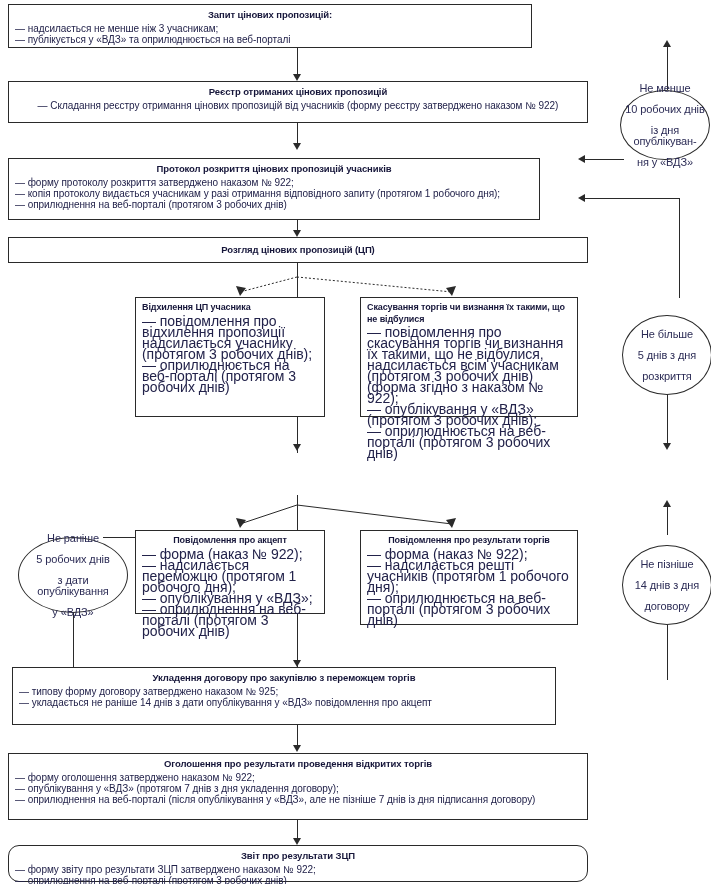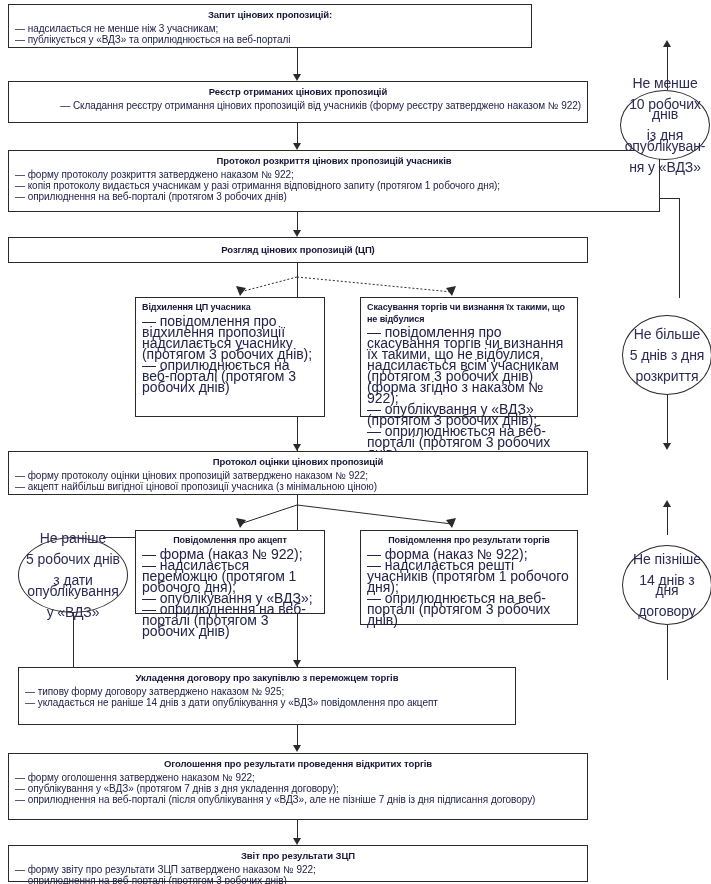--- a/index.html
+++ b/index.html
@@ -73,21 +73,21 @@
     border-radius: 50%;
     background: #ffffff;
     display: flex;
     align-items: center;
     justify-content: center;
     z-index: 6;
   }
   .ellipse span {
     display: block;
     text-align: center;
-    font-size: 14px;
+    font-size: 11px;
     line-height: 10.5px;
     color: #2b2b55;
     padding: 0 2px;
     letter-spacing: -0.1px;
   }
 
   
   .ln {
     position: absolute;
     background: #2a2a2a;
@@ -190,25 +190,25 @@
     <span class="title">Запит цінових пропозицій:</span>
     <ul>
       <li>надсилається не менше ніж 3 учасникам;</li>
       <li>публікується у «ВДЗ» та оприлюднюється на веб-порталі</li>
     </ul>
   </div>
 
   <div class="node" style="left:8px; top:81px; width:580px; height:42px;">
     <span class="title">Реєстр отриманих цінових пропозицій</span>
     <ul>
-      <li style="text-align:right; "><span>Складання реєстру отримання цінових пропозицій від учасників (форму реєстру затверджено наказом № 922)</span></li>
-    </ul>
-  </div>
-
-  <div class="node" style="left:8px; top:150px; width:652px; height:62px;">
+      <li style="text-align:center; "><span>Складання реєстру отримання цінових пропозицій від учасників (форму реєстру затверджено наказом № 922)</span></li>
+    </ul>
+  </div>
+
+  <div class="node" style="left:8px; top:158px; width:532px; height:62px;">
     <span class="title">Протокол розкриття цінових пропозицій учасників</span>
     <ul>
       <li>форму протоколу розкриття затверджено наказом № 922;</li>
       <li>копія протоколу видається учасникам у разі отримання відповідного запиту (протягом 1 робочого дня);</li>
       <li>оприлюднення на веб-порталі (протягом 3 робочих днів)</li>
     </ul>
   </div>
 
   <div class="node" style="left:8px; top:237px; width:580px; height:26px; display:flex; align-items:center; justify-content:center;">
     <span class="title" style="margin:0;">Розгляд цінових пропозицій (ЦП)</span>
@@ -224,65 +224,58 @@
 
   <div class="node narrow" style="left:360px; top:297px; width:218px; height:120px;">
     <span class="title left">Скасування торгів чи визнання їх такими, що не відбулися</span>
     <ul>
       <li>повідомлення про скасування торгів чи визнання їх такими, що не відбулися, надсилається всім учасникам (протягом 3 робочих днів) (форма згідно з наказом № 922);</li>
       <li>опублікування у «ВДЗ» (протягом 3 робочих днів);</li>
       <li>оприлюднюється на веб-порталі (протягом 3 робочих днів)</li>
     </ul>
   </div>
 
-  <div class="node" style="left:8px; top:451px; width:580px; height:44px;">
-    <span class="title">Протокол оцінки цінових пропозицій</span>
-    <ul>
-      <li>форму протоколу оцінки цінових пропозицій затверджено наказом № 922;</li>
-      <li>акцепт найбільш вигідної цінової пропозиції учасника (з мінімальною ціною)</li>
-    </ul>
-  </div>
 
   <div class="node narrow" style="left:135px; top:530px; width:190px; height:84px;">
     <span class="title">Повідомлення про акцепт</span>
     <ul>
       <li>форма (наказ № 922);</li>
       <li>надсилається переможцю (протягом 1 робочого дня);</li>
       <li>опублікування у «ВДЗ»;</li>
       <li>оприлюднення на веб-порталі (протягом 3 робочих днів)</li>
     </ul>
   </div>
 
   <div class="node narrow" style="left:360px; top:530px; width:218px; height:95px;">
     <span class="title">Повідомлення про результати торгів</span>
     <ul>
       <li>форма (наказ № 922);</li>
       <li>надсилається решті учасників (протягом 1 робочого дня);</li>
       <li>оприлюднюється на веб-порталі (протягом 3 робочих днів)</li>
     </ul>
   </div>
 
-  <div class="node" style="left:18px; top:667px; width:498px; height:58px;">
+  <div class="node" style="left:12px; top:667px; width:544px; height:58px;">
     <span class="title">Укладення договору про закупівлю з переможцем торгів</span>
     <ul>
       <li>типову форму договору затверджено наказом № 925;</li>
       <li>укладається не раніше 14 днів з дати опублікування у «ВДЗ» повідомлення про акцепт</li>
     </ul>
   </div>
 
   <div class="node" style="left:8px; top:753px; width:580px; height:67px;">
     <span class="title">Оголошення про результати проведення відкритих торгів</span>
     <ul>
       <li>форму оголошення затверджено наказом № 922;</li>
       <li>опублікування у «ВДЗ» (протягом 7 днів з дня укладення договору);</li>
       <li>оприлюднення на веб-порталі (після опублікування у «ВДЗ», але не пізніше 7 днів із дня підписання договору)</li>
     </ul>
   </div>
 
-  <div class="node" style="left:8px; top:845px; width:580px; height:37px;">
+  <div class="node" style="left:8px; top:845px; width:580px; height:37px;border-radius:11px;">
     <span class="title">Звіт про результати ЗЦП</span>
     <ul>
       <li>форму звіту про результати ЗЦП затверджено наказом № 922;</li>
       <li>оприлюднення на веб-порталі (протягом 3 робочих днів)</li>
     </ul>
   </div>
 
   <div class="ellipse" style="left:620px; top:90px; width:90px; height:70px;">
     <span>
       <span>Не менше</span><br>

